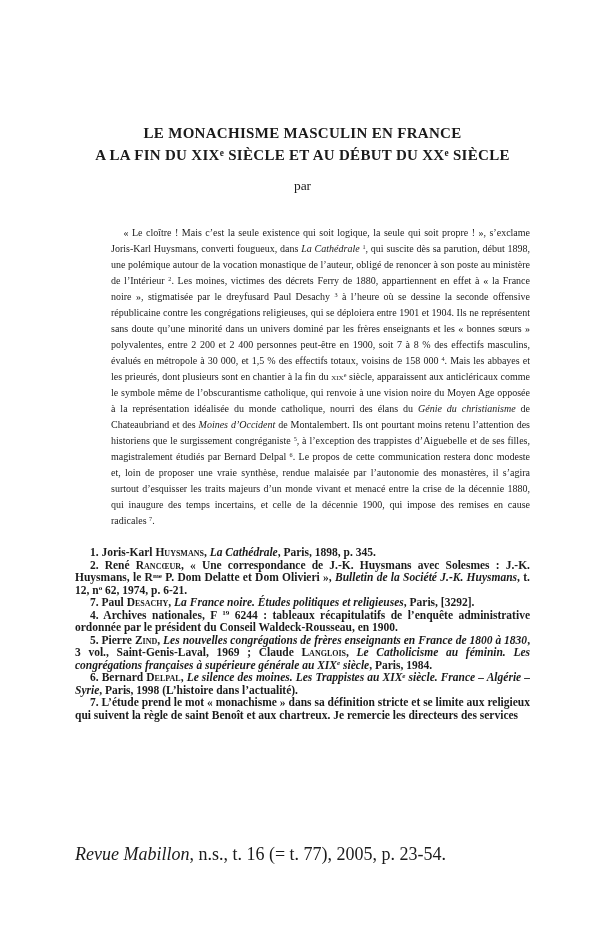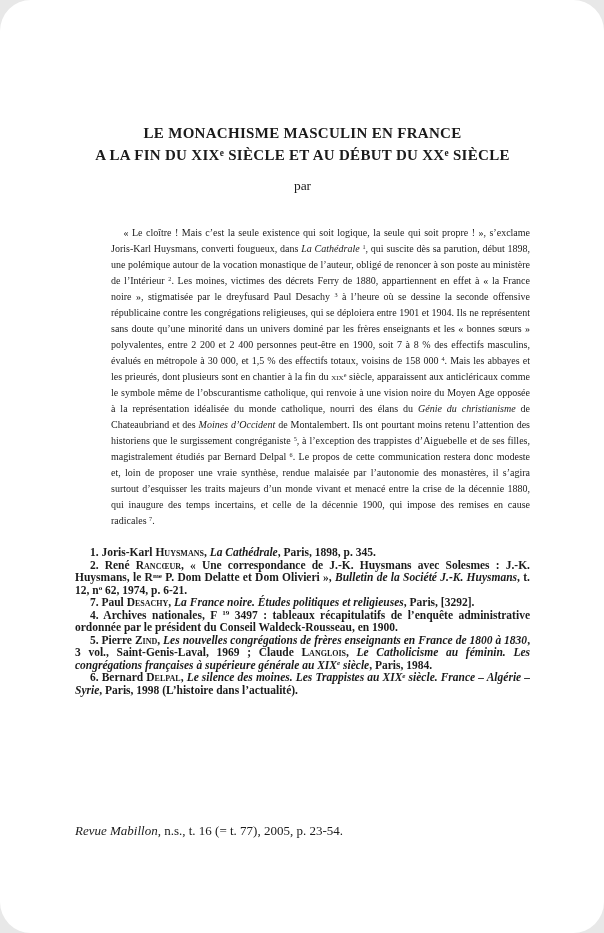--- a/index.html
+++ b/index.html
@@ -11,21 +11,20 @@
     position: relative;
     width: 604px;
     height: 933px;
     margin: 0 auto;
     background: #ffffff;
     box-sizing: border-box;
     padding: 0 74px 0 75px;
     font-family: "Liberation Serif", "DejaVu Serif", serif;
     color: #1b1b1b;
     overflow: hidden;
-    border-radius: 31px;
   }
   .title {
     margin: 0;
     padding-top: 122px;
     text-align: center;
     font-size: 15px;
     font-weight: bold;
     line-height: 22px;
     letter-spacing: 0.3px;
   }
@@ -58,22 +57,22 @@
     text-align: justify;
     hyphens: auto;
     font-weight: bold;
   }
   .footnote {
     text-indent: 1.3em;
   }
   .footer-citation {
     position: absolute;
     left: 75px;
-    top: 823px;
-    font-size: 13px;
+    top: 846px;
+    font-size: 18px;
     line-height: 16px;
   }
   
   .i { font-style: italic; }
   .sc { font-variant: small-caps; }
   .sup {
     font-size: 0.62em;
     position: relative;
     top: -0.45em;
     line-height: 0;
@@ -91,20 +90,21 @@
 
   <div class="byline-par">par</div>
 
 
   <p class="body-par"><span>« Le cloître ! Mais c’est la seule existence qui soit logique, la seule qui soit propre ! », s’exclame Joris-Karl Huysmans, converti fougueux, dans </span><span class="i">La Cathédrale</span><span> </span><span class="sup">1</span><span>, qui suscite dès sa parution, début 1898, une polémique autour de la vocation monastique de l’auteur, obligé de renoncer à son poste au ministère de l’Intérieur </span><span class="sup">2</span><span>. Les moines, victimes des décrets Ferry de 1880, appartiennent en effet à « la France noire », stigmatisée par le dreyfusard Paul Desachy </span><span class="sup">3</span><span> à l’heure où se dessine la seconde offensive républicaine contre les congrégations religieuses, qui se déploiera entre 1901 et 1904. Ils ne représentent sans doute qu’une minorité dans un univers dominé par les frères enseignants et les « bonnes sœurs » polyvalentes, entre 2 200 et 2 400 personnes peut-être en 1900, soit 7 à 8 % des effectifs masculins, évalués en métropole à 30 000, et 1,5 % des effectifs totaux, voisins de 158 000 </span><span class="sup">4</span><span>. Mais les abbayes et les prieurés, dont plusieurs sont en chantier à la fin du </span><span class="sc">xix</span><span class="sup">e</span><span> siècle, apparaissent aux anticléricaux comme le symbole même de l’obscurantisme catholique, qui renvoie à une vision noire du Moyen Age opposée à la représentation idéalisée du monde catholique, nourri des élans du </span><span class="i">Génie du christianisme</span><span> de Chateaubriand et des </span><span class="i">Moines d’Occident</span><span> de Montalembert. Ils ont pourtant moins retenu l’attention des historiens que le surgissement congréganiste </span><span class="sup">5</span><span>, à l’exception des trappistes d’Aiguebelle et de ses filles, magistralement étudiés par Bernard Delpal </span><span class="sup">6</span><span>. Le propos de cette communication restera donc modeste et, loin de proposer une vraie synthèse, rendue malaisée par l’autonomie des monastères, il s’agira surtout d’esquisser les traits majeurs d’un monde vivant et menacé entre la crise de la décennie 1880, qui inaugure des temps incertains, et celle de la décennie 1900, qui impose des remises en cause radicales </span><span class="sup">7</span><span>.</span></p>
 
   <div class="footnotes">
     <div class="footnote"><span>1. Joris-Karl </span><span class="sc">Huysmans</span><span>, </span><span class="i">La Cathédrale</span><span>, Paris, 1898, p. 345.</span></div>
     <div class="footnote"><span>2. René </span><span class="sc">Rancœur</span><span>, « Une correspondance de J.-K. Huysmans avec Solesmes : J.-K. Huysmans, le R</span><span class="sup">me</span><span> P. Dom Delatte et Dom Olivieri », </span><span class="i">Bulletin de la Société J.-K. Huysmans</span><span>, t. 12, n</span><span class="sup">o</span><span> 62, 1974, p. 6-21.</span></div>
     <div class="footnote"><span>7. Paul </span><span class="sc">Desachy</span><span>, </span><span class="i">La France noire. Études politiques et religieuses</span><span>, Paris, [3292].</span></div>
-    <div class="footnote"><span>4. Archives nationales, F </span><span class="sup">19</span><span> 3497 : tableaux récapitulatifs de l’enquête administrative ordonnée par le président du Conseil Waldeck-Rousseau, en 1900.</span></div>
+    <div class="footnote"><span>4. Archives nationales, F </span><span class="sup">19</span><span> 6244 : tableaux récapitulatifs de l’enquête administrative ordonnée par le président du Conseil Waldeck-Rousseau, en 1900.</span></div>
     <div class="footnote"><span>5. Pierre </span><span class="sc">Zind</span><span>, </span><span class="i">Les nouvelles congrégations de frères enseignants en France de 1800 à 1830</span><span>, 3 vol., Saint-Genis-Laval, 1969 ; Claude </span><span class="sc">Langlois</span><span>, </span><span class="i">Le Catholicisme au féminin. Les congrégations françaises à supérieure générale au XIX</span><span class="i sup">e</span><span class="i"> siècle</span><span>, Paris, 1984.</span></div>
     <div class="footnote"><span>6. Bernard </span><span class="sc">Delpal</span><span>, </span><span class="i">Le silence des moines. Les Trappistes au XIX</span><span class="i sup">e</span><span class="i"> siècle. France – Algérie – Syrie</span><span>, Paris, 1998 (L’histoire dans l’actualité).</span></div>
+    <div class="footnote"><span>7. L’étude prend le mot « monachisme » dans sa définition stricte et se limite aux religieux qui suivent la règle de saint Benoît et aux chartreux. Je remercie les directeurs des services</span></div>
   </div>
 
   <div class="footer-citation"><span class="i">Revue Mabillon</span><span>, n.s., t. 16 (= t. 77), 2005, p. 23-54.</span></div>
 
 </div>
 
 </body></html>

